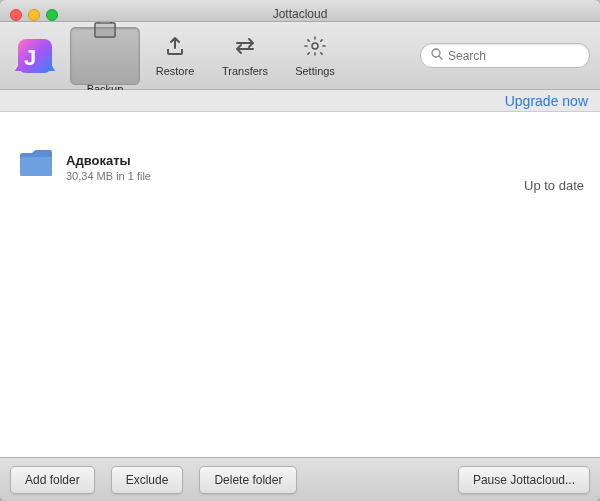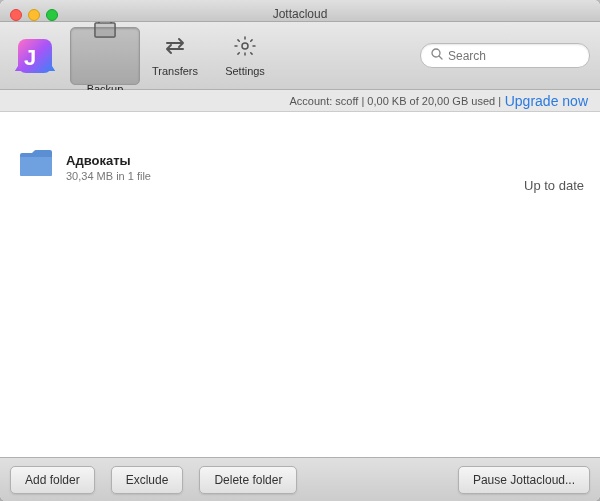--- a/index.html
+++ b/index.html
@@ -301,20 +301,29 @@
         <div class="toolbar-btn-icon">
           <svg width="24" height="22" viewBox="0 0 24 22">
             <rect x="2" y="6" width="20" height="14" rx="1" fill="none" stroke="#555" stroke-width="1.5"></rect>
             <path d="M6 6 L6 4 Q6 2 8 2 L16 2 Q18 2 18 4 L18 6" fill="#888" stroke="#555" stroke-width="1.5"></path>
             <rect x="2" y="6" width="20" height="14" rx="1" fill="#888" opacity="0.3"></rect>
           </svg>
         </div>
         <span class="toolbar-btn-label">Backup</span>
       </button>
 
+      <button class="toolbar-btn">
+        <div class="toolbar-btn-icon">
+          <svg width="24" height="22" viewBox="0 0 24 22">
+            <path d="M12 3 L12 13 M12 3 L8 7 M12 3 L16 7" stroke="#555" stroke-width="2" fill="none" stroke-linecap="round"></path>
+            <path d="M5 14 L5 18 Q5 19 6 19 L18 19 Q19 19 19 18 L19 14" stroke="#555" stroke-width="2" fill="none"></path>
+          </svg>
+        </div>
+        <span class="toolbar-btn-label">Restore</span>
+      </button>
 
       <button class="toolbar-btn">
         <div class="toolbar-btn-icon">
           <svg width="24" height="22" viewBox="0 0 24 22">
             <path d="M4 8 L20 8 M16 4 L20 8 L16 12" stroke="#555" stroke-width="2" fill="none" stroke-linecap="round" stroke-linejoin="round"></path>
             <path d="M20 14 L4 14 M8 10 L4 14 L8 18" stroke="#555" stroke-width="2" fill="none" stroke-linecap="round" stroke-linejoin="round"></path>
           </svg>
         </div>
         <span class="toolbar-btn-label">Transfers</span>
       </button>
@@ -335,21 +344,20 @@
         <svg width="12" height="12" viewBox="0 0 12 12">
           <circle cx="5" cy="5" r="4" fill="none" stroke="#888" stroke-width="1.3"></circle>
           <line x1="8" y1="8" x2="11" y2="11" stroke="#888" stroke-width="1.3" stroke-linecap="round"></line>
         </svg>
       </div>
       <input class="search-input" type="text" placeholder="Search" style="">
     </div>
   </div>
 
   <div class="account-bar">
-    <span class="account-text">Account: scoff | 0,00 KB of 20,00 GB used |</span>
     <span>&nbsp;</span>
     <a class="upgrade-link">Upgrade now</a>
   </div>
 
   <div class="content">
     <div class="folder-item">
       <div class="folder-icon">
         <svg class="folder-svg" viewBox="0 0 36 30" width="36" height="30">
           <path d="M2 8 Q2 6 4 6 L14 6 L16 4 Q17 3 18 3 L32 3 Q34 3 34 5 L34 27 Q34 29 32 29 L4 29 Q2 29 2 27 Z" fill="#5b8fd4"></path>
           <path d="M2 10 L34 10 L34 27 Q34 29 32 29 L4 29 Q2 29 2 27 Z" fill="#5b8fd4"></path>

